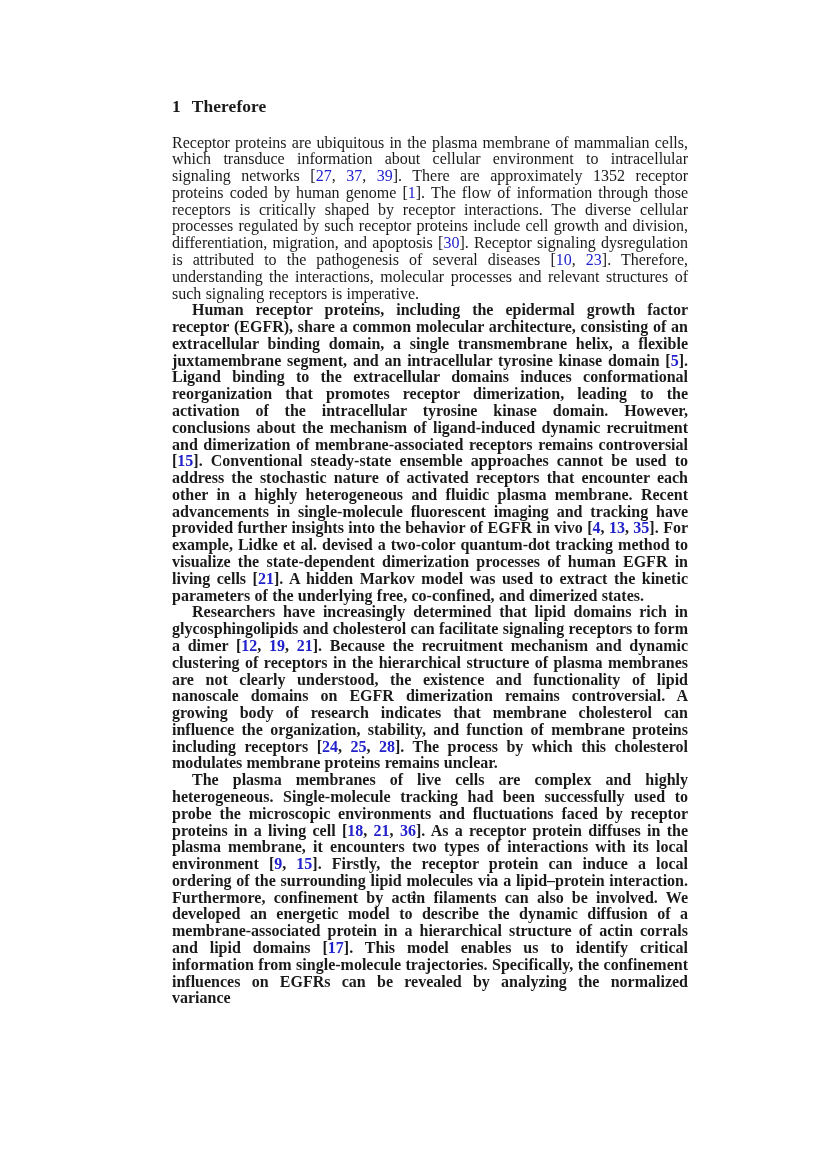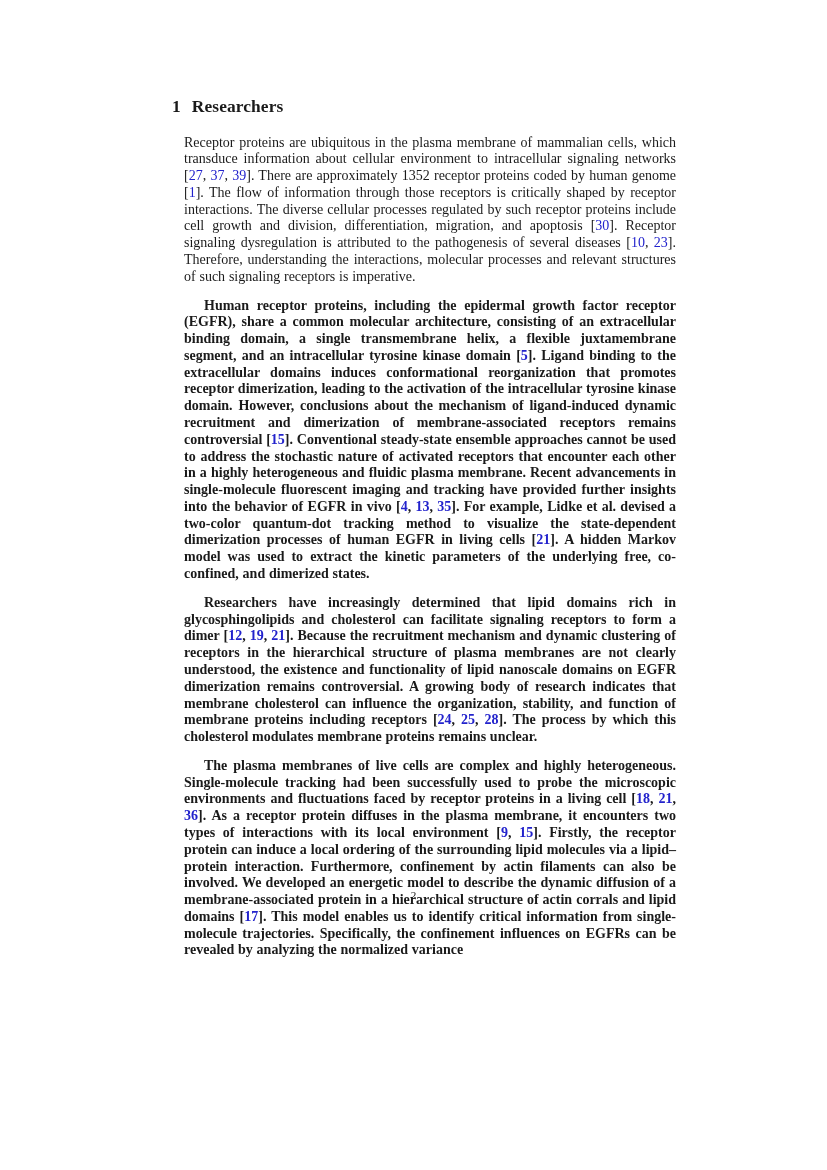--- a/index.html
+++ b/index.html
@@ -34,25 +34,25 @@
     letter-spacing: 0.1px;
     margin: 0 0 18.5px 0;
     line-height: 1.15;
     font-family: "Liberation Serif", "DejaVu Serif", serif;
   }
   .section-heading .num {
     display: inline-block;
     margin-right: 11px;
   }
   p.para {
-    font-size: 14px;
+    font-size: 16px;
     line-height: 16.78px;
     text-align: justify;
     text-justify: inter-word;
-    margin: 12px;
+    margin: 0;
     padding: 0;
     hyphens: manual;
     word-spacing: 0.02em;
   }
   p.para.indent {
     text-indent: 20px;
     font-weight: bold;
   }
   .cite {
     color: #2222cc;
@@ -72,21 +72,21 @@
   }
 </style>
 </head>
 <body>
 
 <div class="page">
 
   <div class="content">
 
     <h1 class="section-heading">
-      <span class="num">1</span><span>Researchers</span>
+      <span class="num">1</span><span>Therefore</span>
     </h1>
 
     <div id="body-text">
         <p class="para"><span>Receptor proteins are ubiquitous in the plasma membrane of mammalian cells, which transduce information about cellular environment to intracellular signaling networks </span><span class="brk">[</span><span class="cite">27</span><span class="brk">, </span><span class="cite">37</span><span class="brk">, </span><span class="cite">39</span><span class="brk">]</span><span>. There are approximately 1352 receptor proteins coded by human genome </span><span class="brk">[</span><span class="cite">1</span><span class="brk">]</span><span>. The flow of information through those receptors is critically shaped by receptor interactions. The diverse cellular processes regulated by such receptor proteins include cell growth and division, differentiation, migration, and apoptosis </span><span class="brk">[</span><span class="cite">30</span><span class="brk">]</span><span>. Receptor signaling dysregulation is attributed to the pathogenesis of several diseases </span><span class="brk">[</span><span class="cite">10</span><span class="brk">, </span><span class="cite">23</span><span class="brk">]</span><span>. Therefore, understanding the interactions, molecular processes and relevant structures of such signaling receptors is imperative.</span></p>
         <p class="para indent"><span>Human receptor proteins, including the epidermal growth factor receptor (EGFR), share a common molecular architecture, consisting of an extracellular binding domain, a single transmembrane helix, a flexible juxtamembrane segment, and an intracellular tyrosine kinase domain </span><span class="brk">[</span><span class="cite">5</span><span class="brk">]</span><span>. Ligand binding to the extracellular domains induces conformational reorganization that promotes receptor dimerization, leading to the activation of the intracellular tyrosine kinase domain. However, conclusions about the mechanism of ligand-induced dynamic recruitment and dimerization of membrane-associated receptors remains controversial </span><span class="brk">[</span><span class="cite">15</span><span class="brk">]</span><span>. Conventional steady-state ensemble approaches cannot be used to address the stochastic nature of activated receptors that encounter each other in a highly heterogeneous and fluidic plasma membrane. Recent advancements in single-molecule fluorescent imaging and tracking have provided further insights into the behavior of EGFR in vivo </span><span class="brk">[</span><span class="cite">4</span><span class="brk">, </span><span class="cite">13</span><span class="brk">, </span><span class="cite">35</span><span class="brk">]</span><span>. For example, Lidke et al. devised a two-color quantum-dot tracking method to visualize the state-dependent dimerization processes of human EGFR in living cells </span><span class="brk">[</span><span class="cite">21</span><span class="brk">]</span><span>. A hidden Markov model was used to extract the kinetic parameters of the underlying free, co-confined, and dimerized states.</span></p>
         <p class="para indent"><span>Researchers have increasingly determined that lipid domains rich in glycosphingolipids and cholesterol can facilitate signaling receptors to form a dimer </span><span class="brk">[</span><span class="cite">12</span><span class="brk">, </span><span class="cite">19</span><span class="brk">, </span><span class="cite">21</span><span class="brk">]</span><span>. Because the recruitment mechanism and dynamic clustering of receptors in the hierarchical structure of plasma membranes are not clearly understood, the existence and functionality of lipid nanoscale domains on EGFR dimerization remains controversial. A growing body of research indicates that membrane cholesterol can influence the organization, stability, and function of membrane proteins including receptors </span><span class="brk">[</span><span class="cite">24</span><span class="brk">, </span><span class="cite">25</span><span class="brk">, </span><span class="cite">28</span><span class="brk">]</span><span>. The process by which this cholesterol modulates membrane proteins remains unclear.</span></p>
         <p class="para indent"><span>The plasma membranes of live cells are complex and highly heterogeneous. Single-molecule tracking had been successfully used to probe the microscopic environments and fluctuations faced by receptor proteins in a living cell </span><span class="brk">[</span><span class="cite">18</span><span class="brk">, </span><span class="cite">21</span><span class="brk">, </span><span class="cite">36</span><span class="brk">]</span><span>. As a receptor protein diffuses in the plasma membrane, it encounters two types of interactions with its local environment </span><span class="brk">[</span><span class="cite">9</span><span class="brk">, </span><span class="cite">15</span><span class="brk">]</span><span>. Firstly, the receptor protein can induce a local ordering of the surrounding lipid molecules via a lipid–protein interaction. Furthermore, confinement by actin filaments can also be involved. We developed an energetic model to describe the dynamic diffusion of a membrane-associated protein in a hierarchical structure of actin corrals and lipid domains </span><span class="brk">[</span><span class="cite">17</span><span class="brk">]</span><span>. This model enables us to identify critical information from single-molecule trajectories. Specifically, the confinement influences on EGFRs can be revealed by analyzing the normalized variance</span></p>
       </div>
 
   </div>

